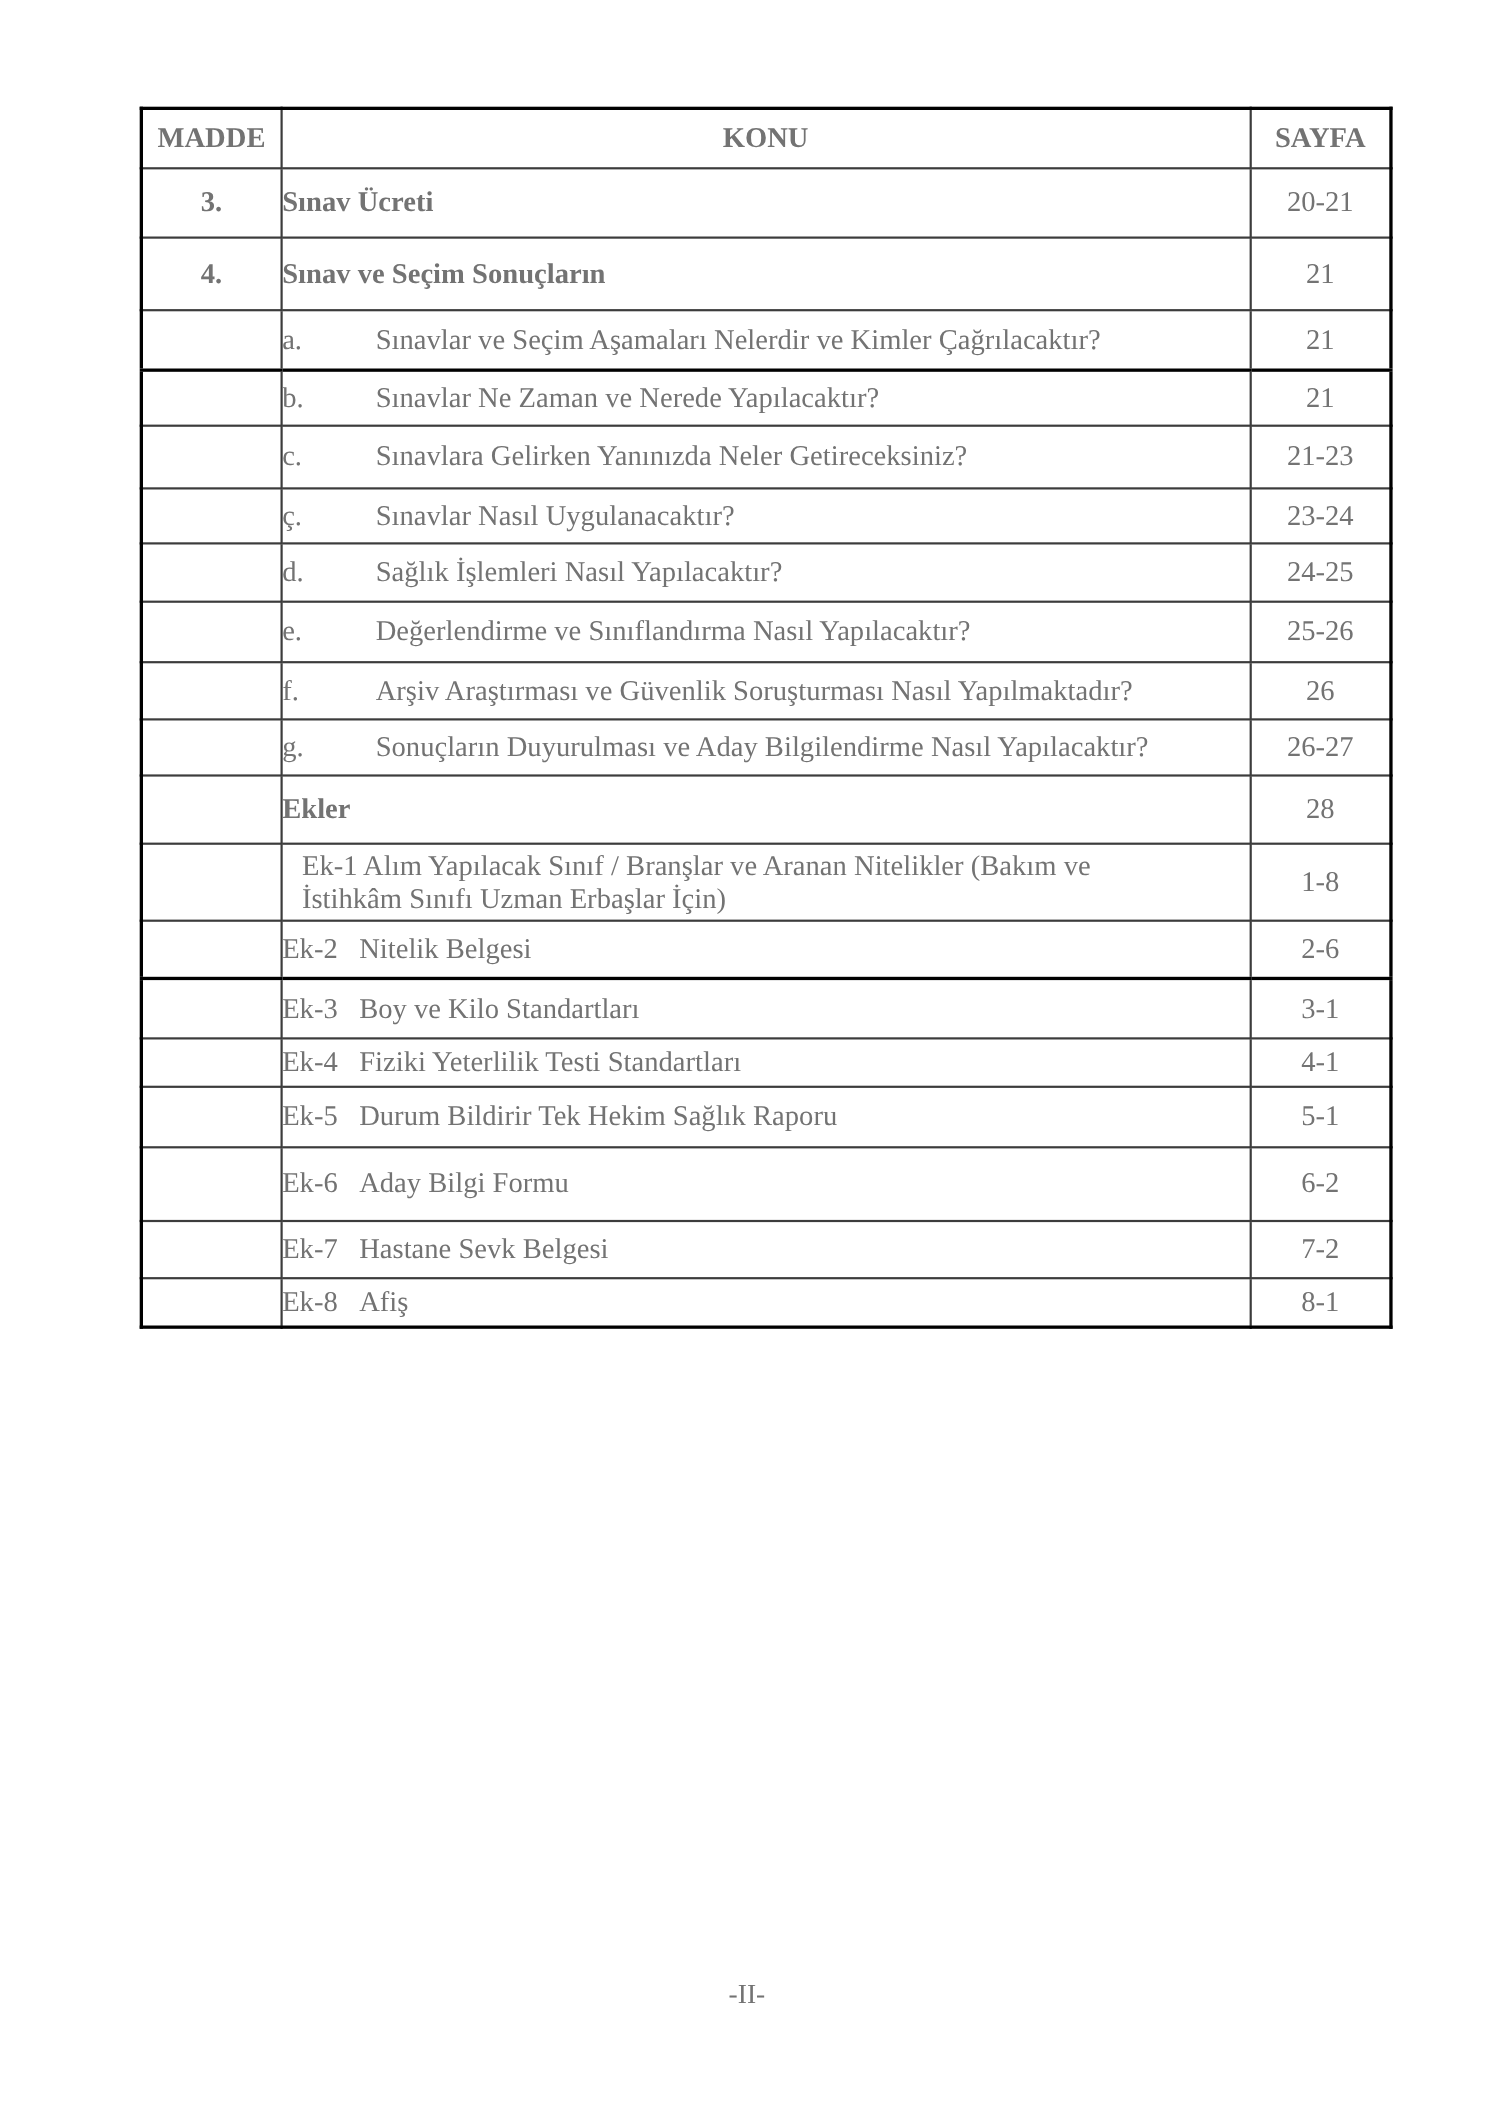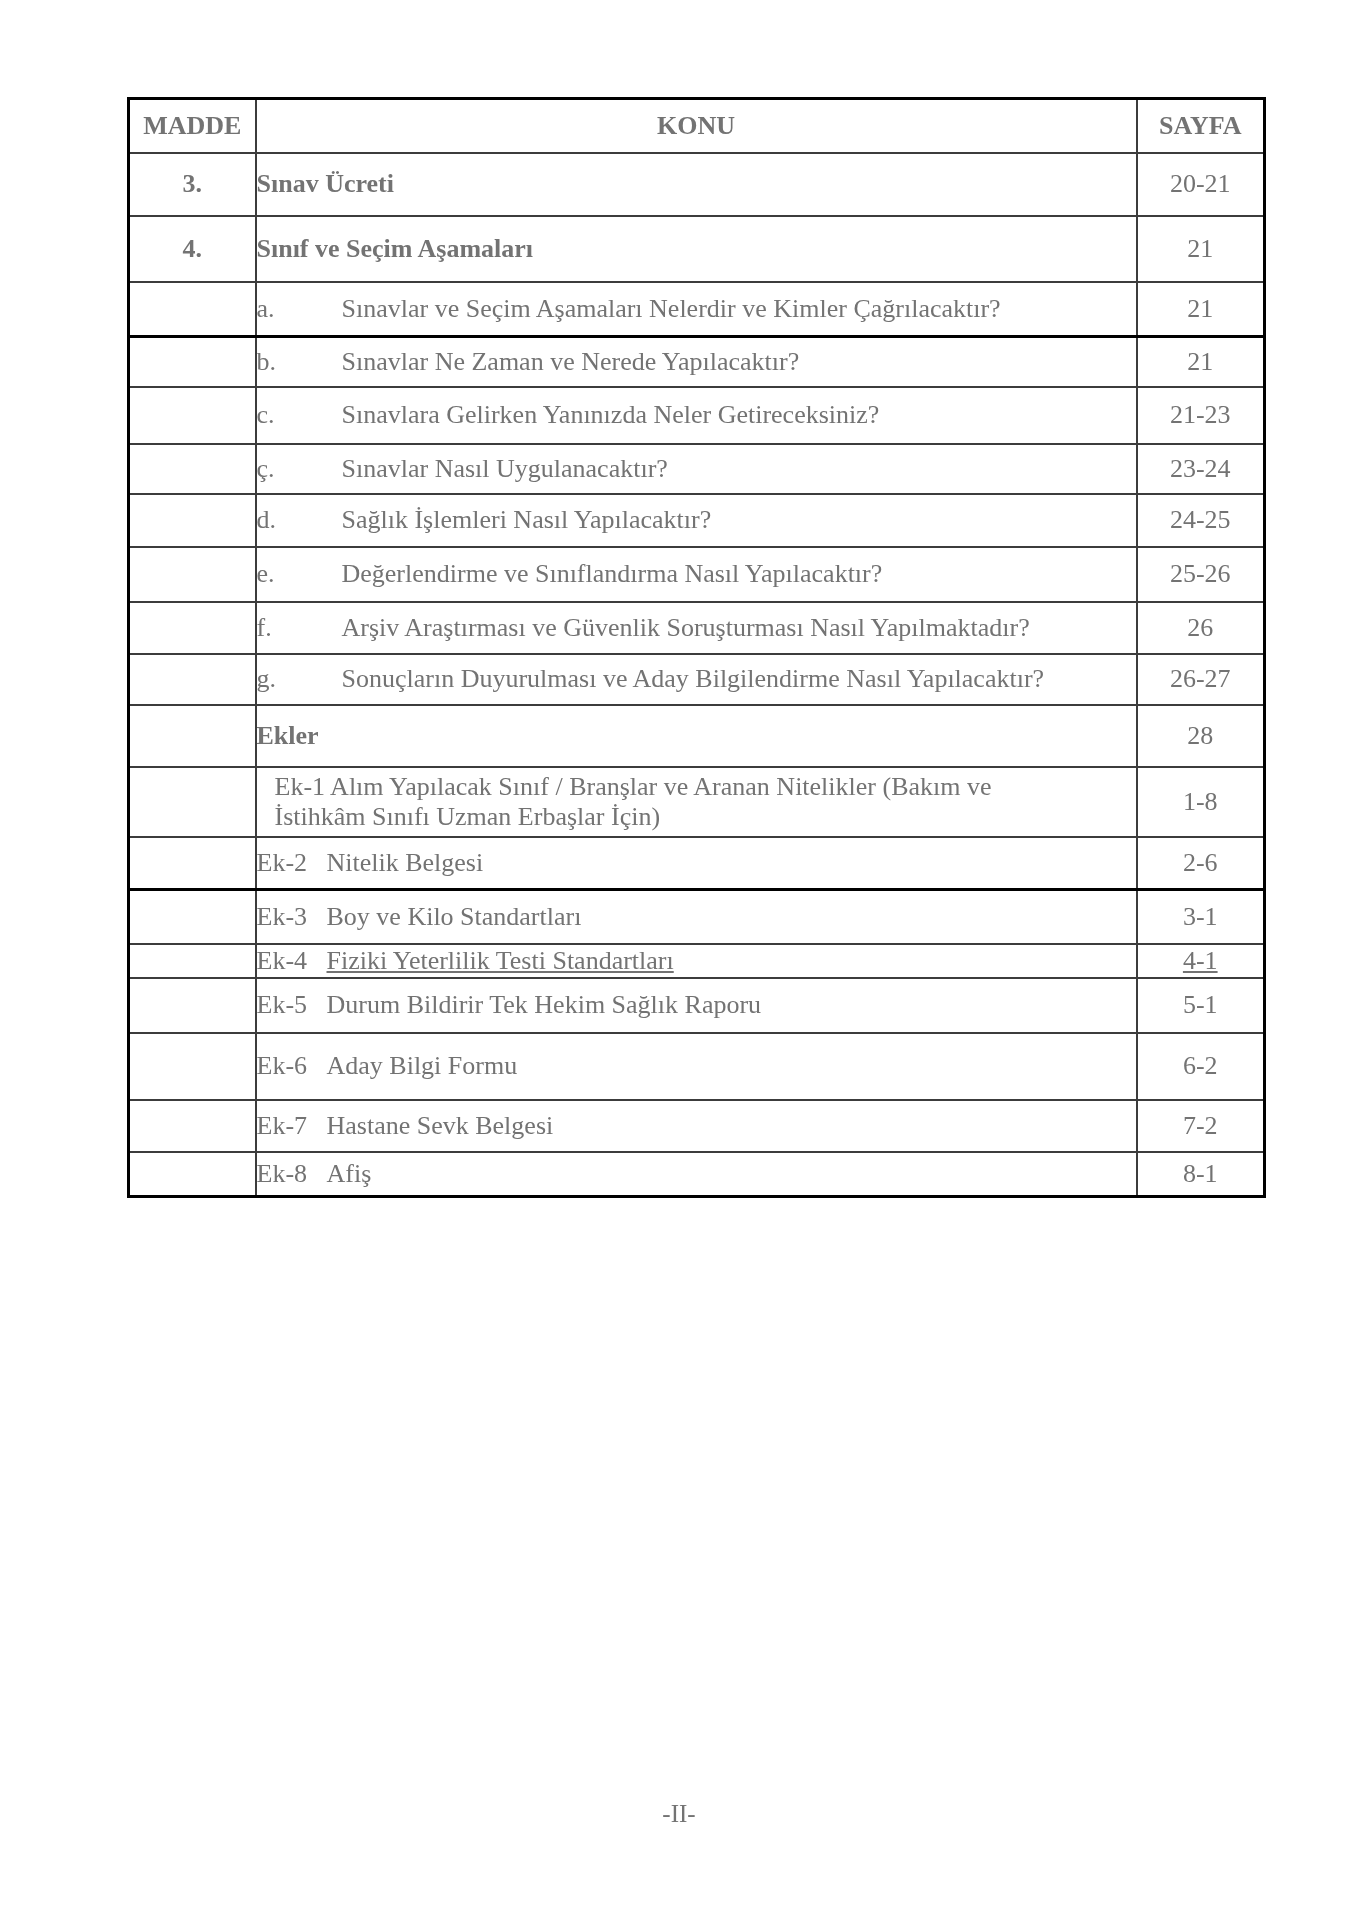--- a/index.html
+++ b/index.html
@@ -68,21 +68,21 @@
     </tr>
 
     <tr class="row-bold" style="height:63px;">
       <td class="cell-madde">3.</td>
       <td class="cell-konu">Sınav Ücreti</td>
       <td class="cell-sayfa">20-21</td>
     </tr>
 
     <tr class="row-bold" style="height:66px;">
       <td class="cell-madde">4.</td>
-      <td class="cell-konu">Sınıf ve Seçim Aşamaları</td>
+      <td class="cell-konu">Sınav ve Seçim Sonuçların</td>
       <td class="cell-sayfa">21</td>
     </tr>
 
     <tr class="thick-bottom" style="height:55px;">
       <td class="cell-madde"></td>
       <td class="cell-konu">
         <span class="lbl">a.</span><span>Sınavlar ve Seçim Aşamaları Nelerdir ve Kimler Çağrılacaktır?</span>
       </td>
       <td class="cell-sayfa">21</td>
     </tr>
@@ -166,21 +166,21 @@
     </tr>
 
     <tr style="height:54px;margin-left:35px;">
       <td class="cell-madde"></td>
       <td class="cell-konu">
         <span class="lbl-ek">Ek-3</span><span>Boy ve Kilo Standartları</span>
       </td>
       <td class="cell-sayfa">3-1</td>
     </tr>
 
-    <tr style="height:34px;text-decoration:underline;">
+    <tr style="height:44px;">
       <td class="cell-madde"></td>
       <td class="cell-konu">
         <span class="lbl-ek">Ek-4</span><span>Fiziki Yeterlilik Testi Standartları</span>
       </td>
       <td class="cell-sayfa">4-1</td>
     </tr>
 
     <tr style="height:55px;">
       <td class="cell-madde"></td>
       <td class="cell-konu">

